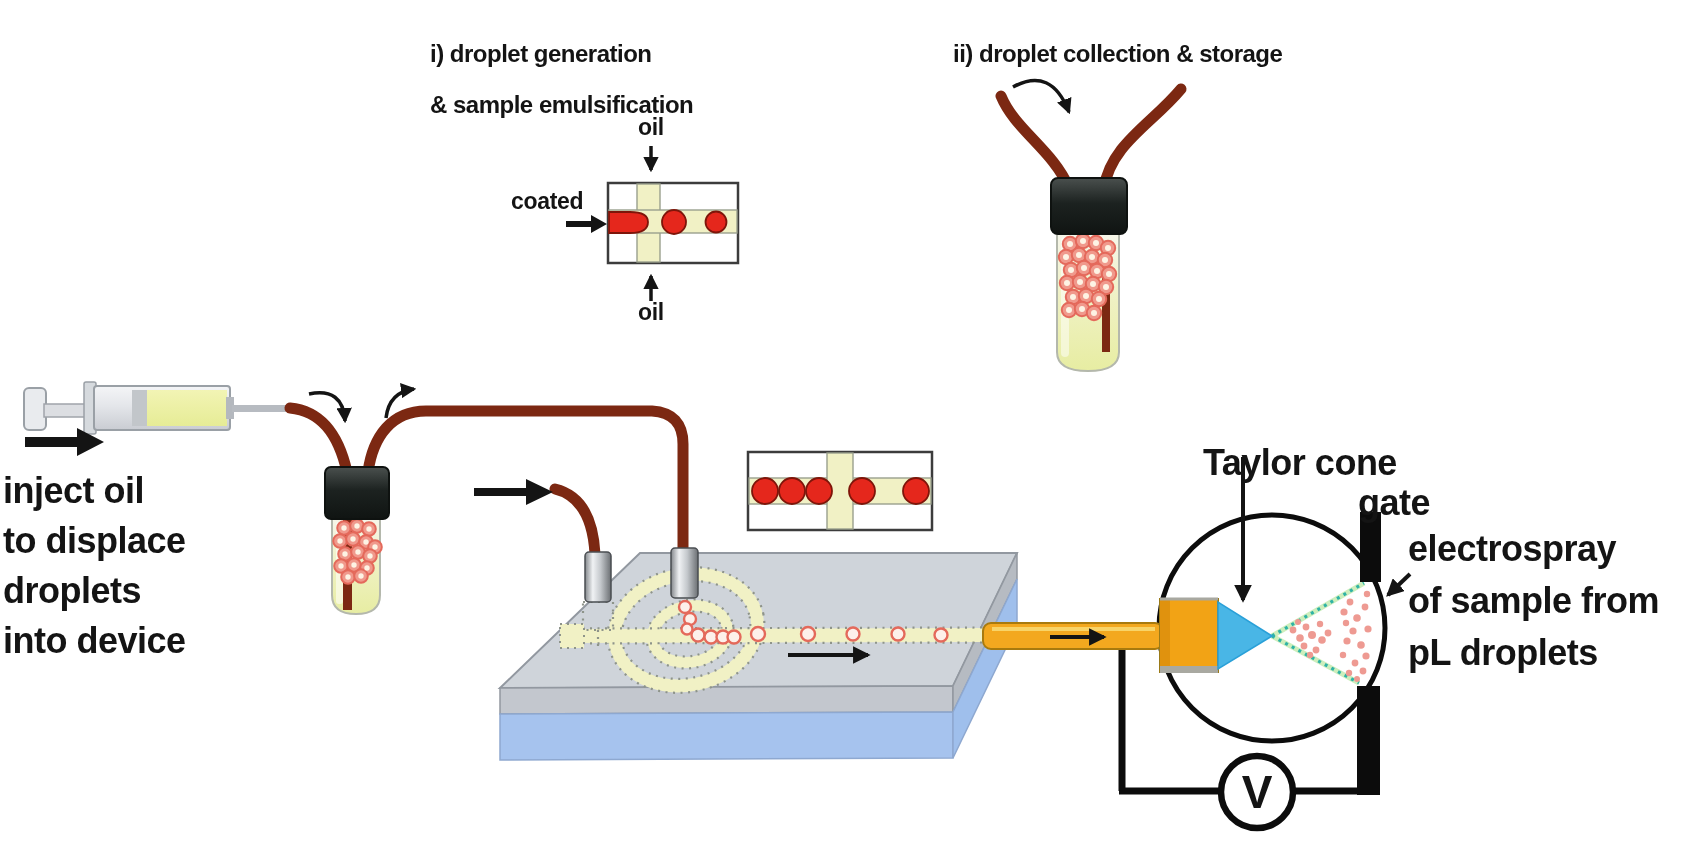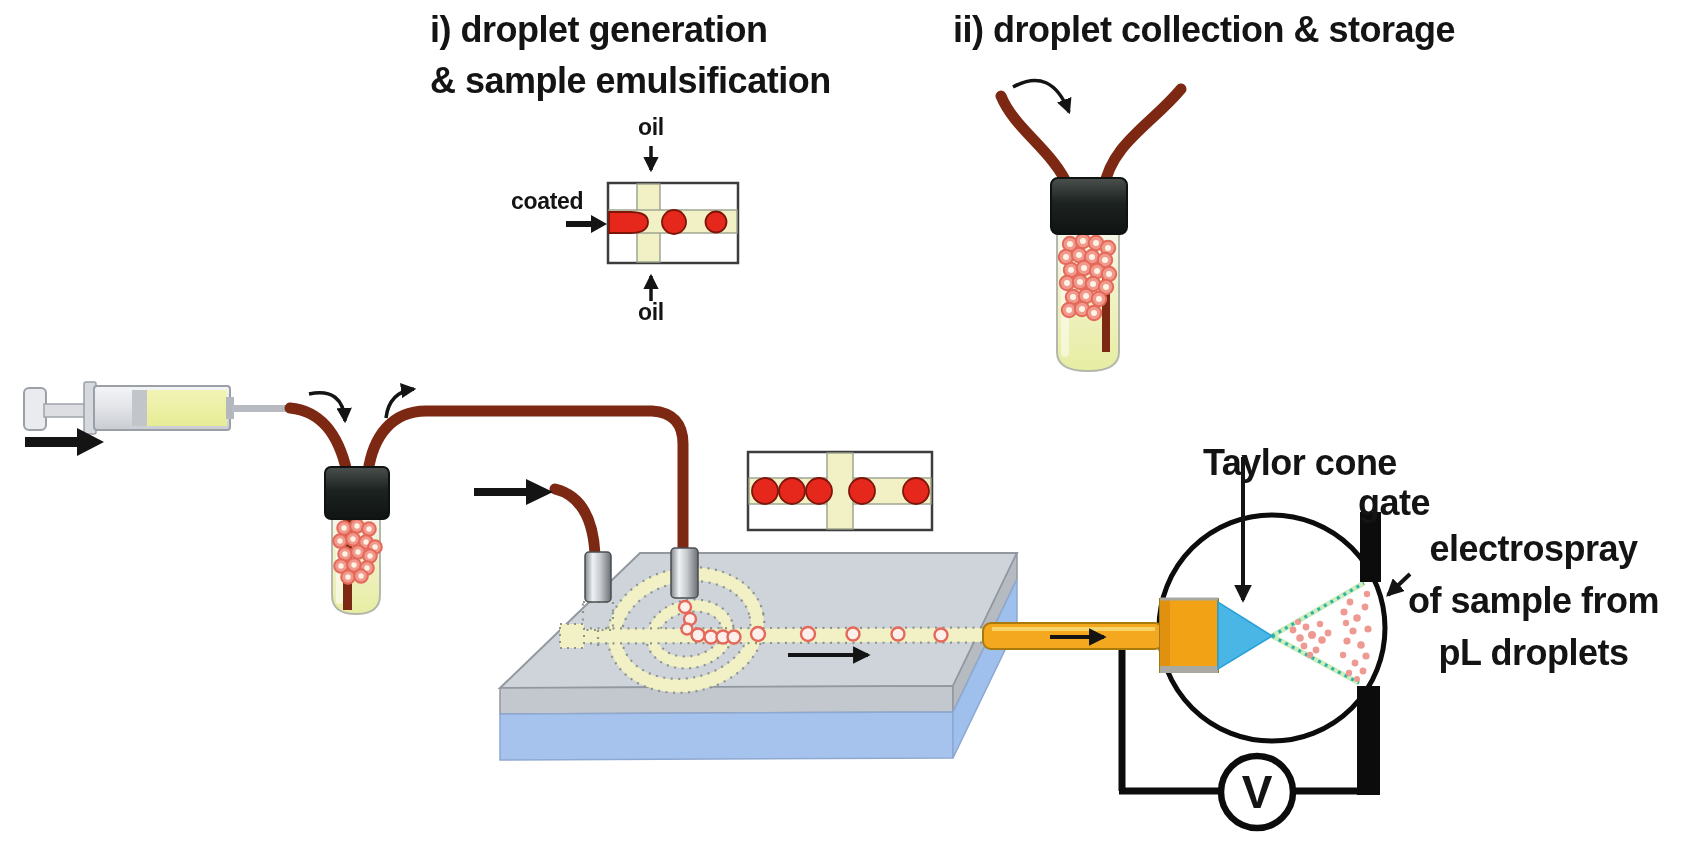--- a/index.html
+++ b/index.html
@@ -5,21 +5,21 @@
   html,body{margin:0;padding:0;background:#ffffff;}
   .stage{
     position:relative;width:1707px;height:850px;background:#ffffff;overflow:hidden;
     font-family:"Liberation Sans",sans-serif;color:#141414;
   }
   .art{position:absolute;left:0;top:0;}
   .lbl{
     position:absolute;font-weight:700;color:#141414;white-space:pre-line;
     letter-spacing:-0.5px;line-height:1.32;
   }
-  .t-title{font-size:36px;line-height:51px;}
+  .t-title{font-size:24px;line-height:51px;margin-top:24px;}
   .t-big{font-size:36px;}
   .t-small{font-size:23px;letter-spacing:-0.3px;}
   .lines{line-height:50px;}
 </style>
 </head>
 <body>
 
 <div class="stage">
 
 <svg class="art" width="1707" height="850" viewBox="0 0 1707 850">
@@ -325,24 +325,28 @@
 
 <div class="lbl t-title" style="left:953px; top:4px;">ii) droplet collection &amp; storage</div>
 
 
 <div class="lbl t-small" style="left:638px; top:112px;">oil</div>
 
 <div class="lbl t-small" style="left:511px; top:186px;">coated</div>
 
 <div class="lbl t-small" style="left:638px; top:297px;">oil</div>
 
+<div class="lbl t-big lines" style="left:3px; top:466px;">inject oil
+to displace
+droplets
+into device</div>
 
 
 <div class="lbl t-big" style="left:1203px; top:400px;margin-top:39px;">Taylor cone</div>
 
 
 <div class="lbl t-big" style="left:1358px; top:460px;margin-top:19px;">gate</div>
 
-<div class="lbl t-big" style="left:1408px; top:523px; line-height:52px;text-align:center;">electrospray
+<div class="lbl t-big" style="left:1408px; top:523px; line-height:52px;">electrospray
 of sample from
 pL droplets</div>
 
 </div>
 
 </body></html>

